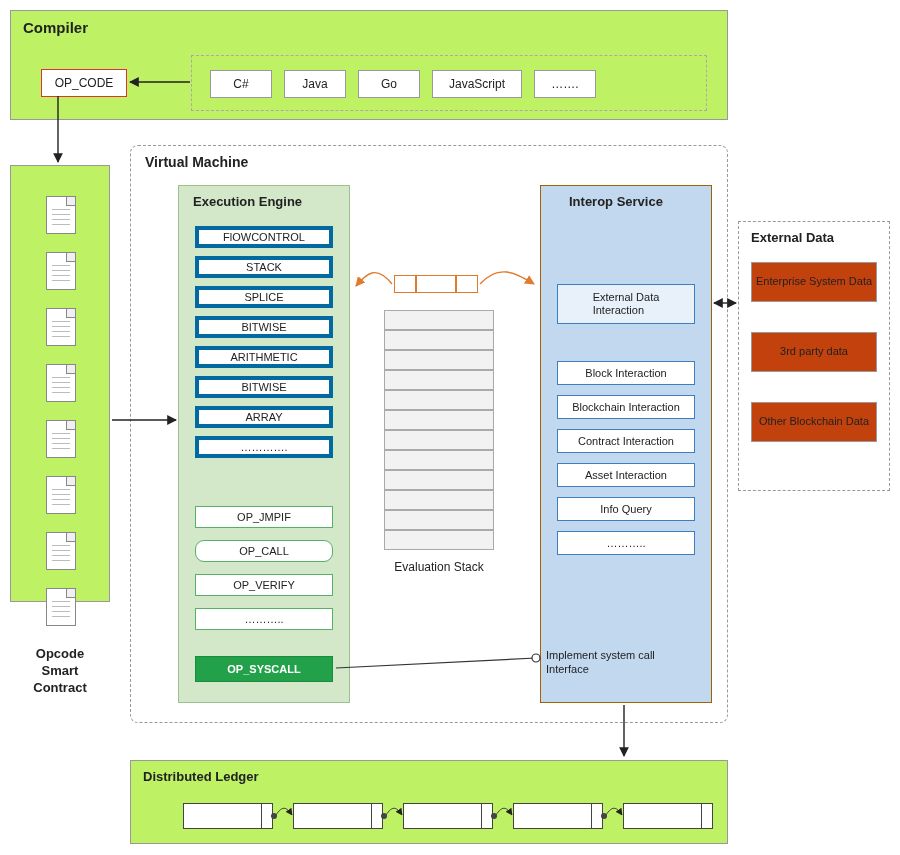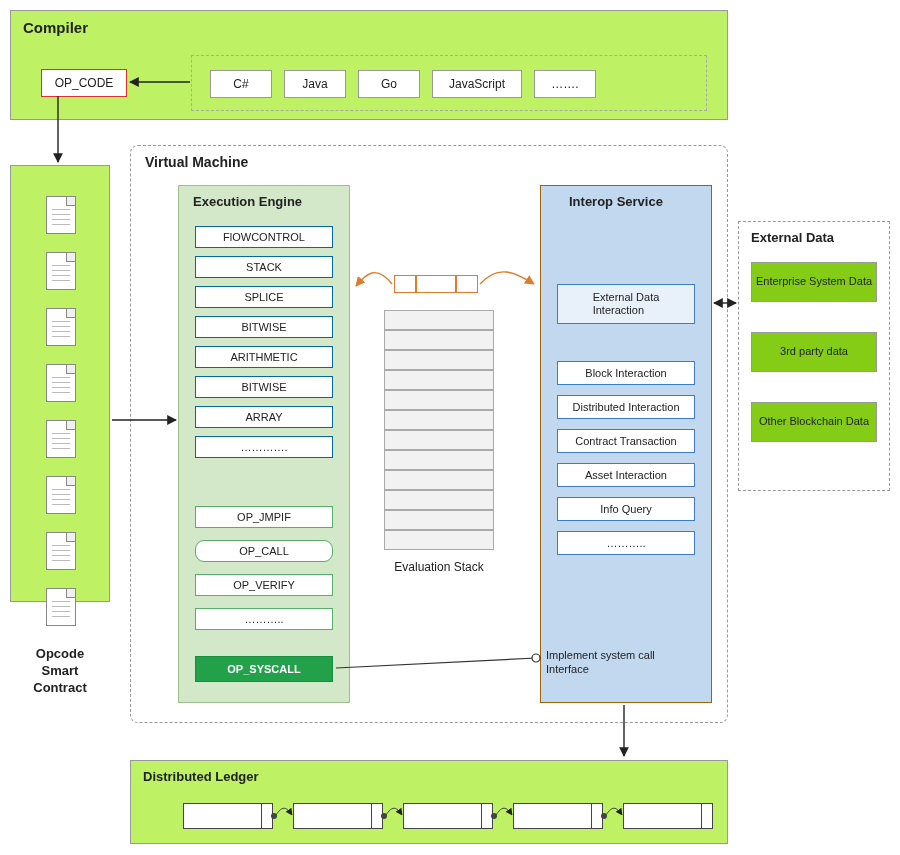--- a/index.html
+++ b/index.html
@@ -85,21 +85,21 @@
   .ee-item {
     position: absolute;
     left: 16px; right: 16px;
     height: 22px;
     background: #fff;
     display: flex;
     align-items: center;
     justify-content: center;
     font-size: 11px;
   }
-  .ee-cat { border: 1px solid #0369a1; }
+  .ee-cat { border: 4px solid #0369a1; }
   .ee-op  { border: 1px solid #58b068; }
   .ee-sys {
     border: 1px solid #1a8a3e;
     background: #23a04a;
     color: #fff;
     font-weight: bold;
   }
   .is-item {
     position: absolute;
     left: 16px; right: 16px;
@@ -123,21 +123,21 @@
   .top-cell {
     position: absolute;
     height: 18px;
     border: 1px solid #e07b2e;
     background: #fff;
   }
   .ext-item {
     position: absolute;
     left: 12px; right: 12px;
     height: 40px;
-    background: #84cc16;
+    background: #c2410c;
     border: 1px solid #999;
     display: flex;
     align-items: center;
     justify-content: center;
     text-align: center;
     font-size: 11px;
     line-height: 1.2;
   }
   .ledger-block {
     position: absolute;
@@ -265,22 +265,22 @@
   <div style="position:absolute; left:378px; top:560px; width:122px; text-align:center; font-size:12px;">Evaluation Stack</div>
 </div>
 
 <div class="interop" style="left:540px; top:185px; width:172px; height:518px;">
   <div class="title" style="left:28px; top:8px; font-size:13px;">Interop Service</div>
 
   <div class="is-item highlight" style="top:98px; height:40px; white-space:pre; line-height:1.2;">External Data
 Interaction</div>
 
   <div class="is-item" style="top:175px;">Block Interaction</div>
-  <div class="is-item" style="top:209px;">Distributed Interaction</div>
-  <div class="is-item" style="top:243px;">Contract Transaction</div>
+  <div class="is-item" style="top:209px;">Blockchain Interaction</div>
+  <div class="is-item" style="top:243px;">Contract Interaction</div>
   <div class="is-item" style="top:311px;">Info Query</div>
   <div class="is-item" style="top:277px;">Asset Interaction</div>
   <div class="is-item" style="top:345px;">………..</div>
 </div>
 
 <div style="position:absolute; left:546px; top:648px; width:170px; font-size:11px; text-align:left; white-space:pre; line-height:1.3;">Implement system call
 Interface</div>
 
 <div class="dashed-panel" style="left:738px; top:221px; width:152px; height:270px;">
   <div class="title" style="left:12px; top:8px; font-size:13px;">External Data</div>

